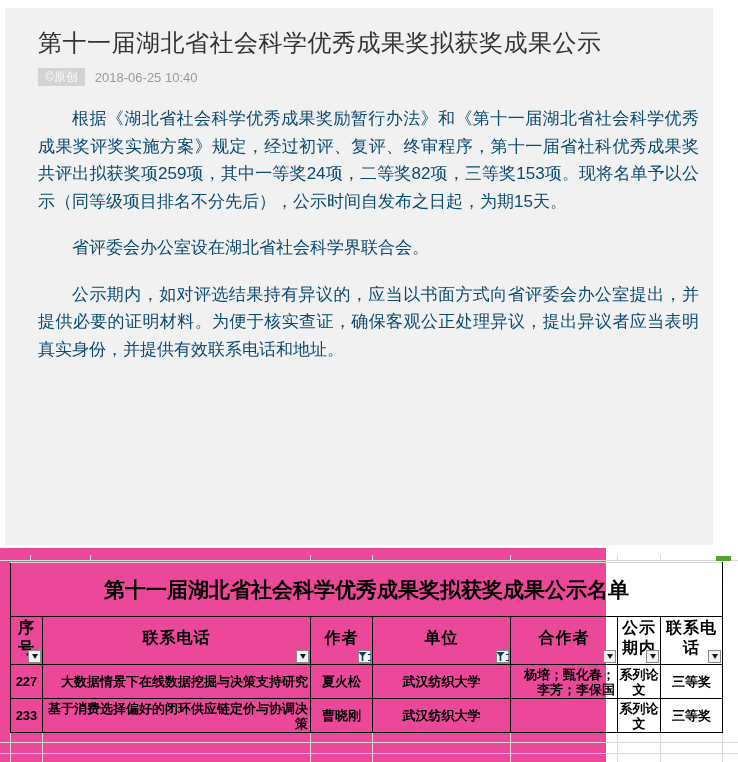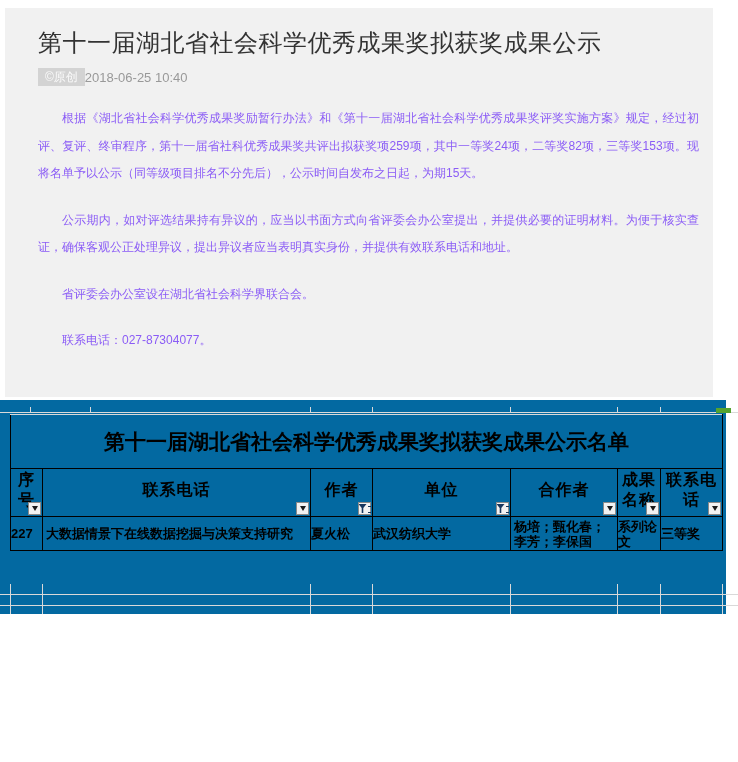--- a/index.html
+++ b/index.html
@@ -5,45 +5,45 @@
   html,body { margin:0; padding:0; }
   body {
     width:738px; height:762px; position:relative; overflow:hidden;
     background:#ffffff;
     font-family:"Liberation Sans","DejaVu Sans",sans-serif;
   }
   
   .card {
     box-sizing:border-box;
     margin:8px 25px 0 5px;
-    height:389px;
+    height:537px;
     background:#f1f1f1;
     padding:19px 14px 0 33px;
     overflow:hidden;
   }
   .article-title {
     margin:0; font-size:24px; line-height:32px; font-weight:500;
     color:#333; letter-spacing:.5px;
   }
-  .meta { margin-top:9px; display:flex; align-items:center; }
+  .meta { margin-top:9px; display:flex; align-items:center; gap:10px; }
   .badge {
     background:#d3d3d3; color:#fafafa; font-size:12px;
     padding:2px 7px; line-height:14px;
   }
   .pub-time { color:#999; font-size:13px; }
   .body-text p {
-    margin:19px 0 0 0; font-size:12px; line-height:27.5px;
-    color:#8b5cf6; text-indent:2em; text-align:justify;
+    margin:19px 0 0 0; font-size:17px; line-height:27.5px;
+    color:#0c4a6e; text-indent:2em; text-align:justify;
   }
   .sig-line {
     margin:19px 6px 0 0; font-size:15px; line-height:27.5px;
     color:#4c4c4c; text-align:right;
   }
   
-  .sheet { position:relative; margin-top:3px; width:726px; height:214px; background:#0369a1; }
+  .sheet { position:relative; margin-top:3px; width:606px; height:214px; background:#ec4899; }
   .hline { position:absolute; left:0; width:738px; height:1px; background:#d9d9d9; }
   .hline.top { top:12px; }
   .hline.b1 { top:194px; }
   .hline.b2 { top:205px; }
   .tick { position:absolute; top:7px; width:1px; height:5px; background:#d9d9d9; }
   .gv { position:absolute; top:184px; height:30px; width:1px; background:#d9d9d9; }
   .fill-handle { position:absolute; left:716px; top:8px; width:15px; height:5px; background:#55a32f; }
 
   table.award-table {
     position:absolute; left:10px; top:14px; width:712px;
@@ -58,22 +58,22 @@
   .award-table th {
     height:47px; font-size:16px; font-weight:bold;
     text-align:center; vertical-align:middle; position:relative;
     letter-spacing:1px; line-height:20px;
   }
   .award-table th .h-label { display:inline-block; padding-bottom:6px; }
   .award-table td.data {
     height:33px; font-size:13px; font-weight:bold; line-height:15px;
     vertical-align:middle;
   }
-  .ta-c { text-align:left; }
-  .ta-l { text-align:left; padding-left:3px !important; padding-right:2px !important; }
+  .ta-c { text-align:center; }
+  .ta-l { text-align:right; padding-left:3px !important; padding-right:2px !important; }
   
   .fbtn {
     position:absolute; right:1px; bottom:1px; width:13px; height:13px;
     box-sizing:border-box; background:#f2f2f2; border:1px solid #8a8a8a;
     display:flex; align-items:center; justify-content:center; cursor:pointer;
   }
   .arrow-down {
     width:0; height:0;
     border-left:3px solid transparent; border-right:3px solid transparent;
     border-top:5px solid #1a1a1a;
@@ -91,23 +91,22 @@
 <div class="card">
   <h1 class="article-title">第十一届湖北省社会科学优秀成果奖拟获奖成果公示</h1>
 
   <div class="meta">
     <span class="badge">©原创</span>
     <span class="pub-time">2018-06-25 10:40</span>
   </div>
 
   <div class="body-text">
     <p>根据《湖北省社会科学优秀成果奖励暂行办法》和《第十一届湖北省社会科学优秀成果奖评奖实施方案》规定，经过初评、复评、终审程序，第十一届省社科优秀成果奖共评出拟获奖项259项，其中一等奖24项，二等奖82项，三等奖153项。现将名单予以公示（同等级项目排名不分先后），公示时间自发布之日起，为期15天。</p>
+    <p>省评委会办公室设在湖北省社会科学界联合会。</p>
     <p>公示期内，如对评选结果持有异议的，应当以书面方式向省评委会办公室提出，并提供必要的证明材料。为便于核实查证，确保客观公正处理异议，提出异议者应当表明真实身份，并提供有效联系电话和地址。</p>
-    <p>省评委会办公室设在湖北省社会科学界联合会。</p>
-    <p>联系电话：027-87304077。</p>
   </div>
 
 </div>
 
 <div class="sheet">
 
   <div>
     <div class="hline top"></div>
     <div class="tick" style="left:30px"></div>
     <div class="tick" style="left:90px"></div>
@@ -175,36 +174,45 @@
               </span>
             </span>
       </th>
       <th>
         <span class="h-label">合作者</span>
         <span class="fbtn">
               <span class="arrow-down"></span>
             </span>
       </th>
       <th>
-        <span class="h-label">成果名称</span>
+        <span class="h-label">公示期内</span>
         <span class="fbtn">
               <span class="arrow-down"></span>
             </span>
       </th>
       <th>
         <span class="h-label">联系电话</span>
         <span class="fbtn">
               <span class="arrow-down"></span>
             </span>
       </th>
     </tr>
     <tr>
       <td class="data ta-c">227</td>
       <td class="data ta-l">大数据情景下在线数据挖掘与决策支持研究</td>
       <td class="data ta-c">夏火松</td>
       <td class="data ta-c">武汉纺织大学</td>
       <td class="data ta-l">杨培；甄化春；李芳；李保国</td>
       <td class="data ta-c">系列论文</td>
       <td class="data ta-c">三等奖</td>
     </tr>
+    <tr>
+      <td class="data ta-c">233</td>
+      <td class="data ta-l">基于消费选择偏好的闭环供应链定价与协调决策</td>
+      <td class="data ta-c">曹晓刚</td>
+      <td class="data ta-c">武汉纺织大学</td>
+      <td class="data ta-l"></td>
+      <td class="data ta-c">系列论文</td>
+      <td class="data ta-c">三等奖</td>
+    </tr>
   </tbody>
     </table>
 </div>
 
 </body></html>

